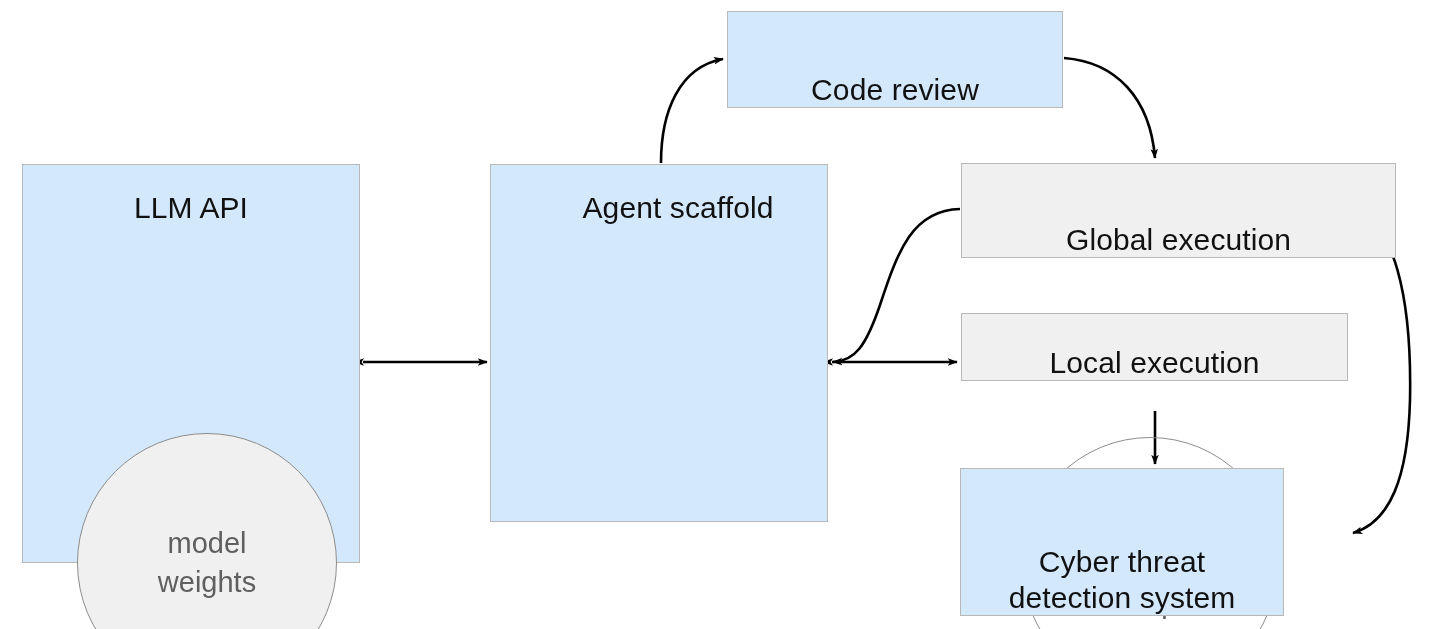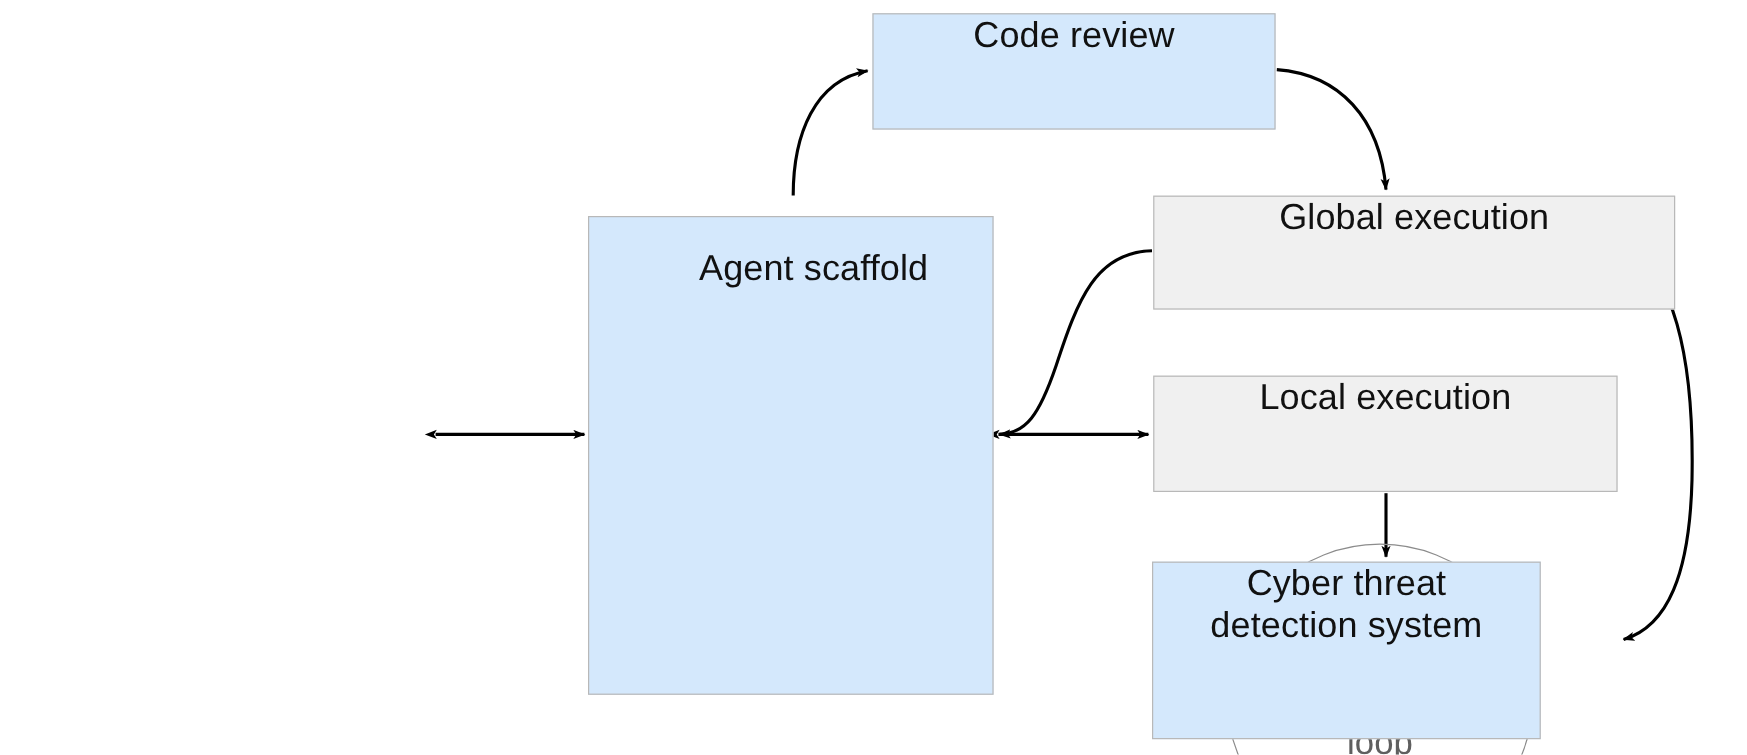--- a/index.html
+++ b/index.html
@@ -44,21 +44,21 @@
     letter-spacing: 0.1px;
     white-space: pre-line;
     width: 100%;
   }
   
   .node.container .node-title {
     margin-top: 25px;
   }
   
   .node.centered {
-    justify-content: flex-start;
+    justify-content: flex-end;
   }
   .circle {
     position: absolute;
     border-radius: 50%;
     border: 1px solid #8c8c8c;
     box-sizing: border-box;
     display: flex;
     align-items: center;
     justify-content: center;
   }
@@ -67,24 +67,24 @@
   .circle-label {
     color: #5f5f5f;
     font-size: 29px;
     line-height: 1.33;
     text-align: center;
     white-space: pre-line;
   }
 
   
   #node-llm-api        { left: 22px;  top: 164px; width: 338px; height: 399px; }
-  #node-agent-scaffold { left: 490px; top: 180px; width: 338px; height: 399px; padding-left: 38px; }
+  #node-agent-scaffold { left: 490px; top: 164px; width: 338px; height: 358px; padding-left: 38px; }
   #node-code-review    { left: 727px; top: 11px;  width: 336px; height: 97px;  }
   #node-global-exec    { left: 961px; top: 163px; width: 435px; height: 95px;  }
-  #node-local-exec     { left: 961px; top: 313px; width: 387px; height: 97px;  }
+  #node-local-exec     { left: 961px; top: 313px; width: 387px; height: 68px;  }
   #node-cyber-threat   { left: 960px; top: 468px; width: 324px; height: 148px; }
 
   #circle-model-weights { left: 54px;  top: 268px; width: 260px; height: 260px; }
   #circle-sample-act    { left: 531px; top: 272px; width: 256px; height: 256px; }
 </style>
 </head>
 <body>
 
 <div id="diagram-root">
 
@@ -106,20 +106,27 @@
 
     <path d="M 960,209 C 913,210 898,250 880,305 C 866,346 855,361 833,362" fill="none" stroke="#000000" stroke-width="2.6" marker-end="url(#arrow-end)"></path>
 
     <line x1="832" y1="362" x2="957" y2="362" stroke="#000000" stroke-width="2.6" marker-start="url(#arrow-start)" marker-end="url(#arrow-end)"></line>
 
     <line x1="1155" y1="411" x2="1155" y2="464" stroke="#000000" stroke-width="2.6" marker-end="url(#arrow-end)"></line>
 
     <path d="M 1349,207 C 1395,218 1412,300 1410,400 C 1408,478 1390,522 1353,533" fill="none" stroke="#000000" stroke-width="2.6" marker-end="url(#arrow-end)"></path>
   </svg>
 
+  <div class="node blue container" id="node-llm-api">
+    <div class="node-title">LLM API</div>
+    <div class="circle gray-fill" id="circle-model-weights">
+      <div class="circle-label">model
+weights</div>
+    </div>
+  </div>
 
   <div class="node blue container" id="node-agent-scaffold">
     <div class="node-title">Agent scaffold</div>
     <div class="circle clear-fill" id="circle-sample-act">
       <div class="circle-label">sample
 +act
 loop</div>
     </div>
   </div>
 

